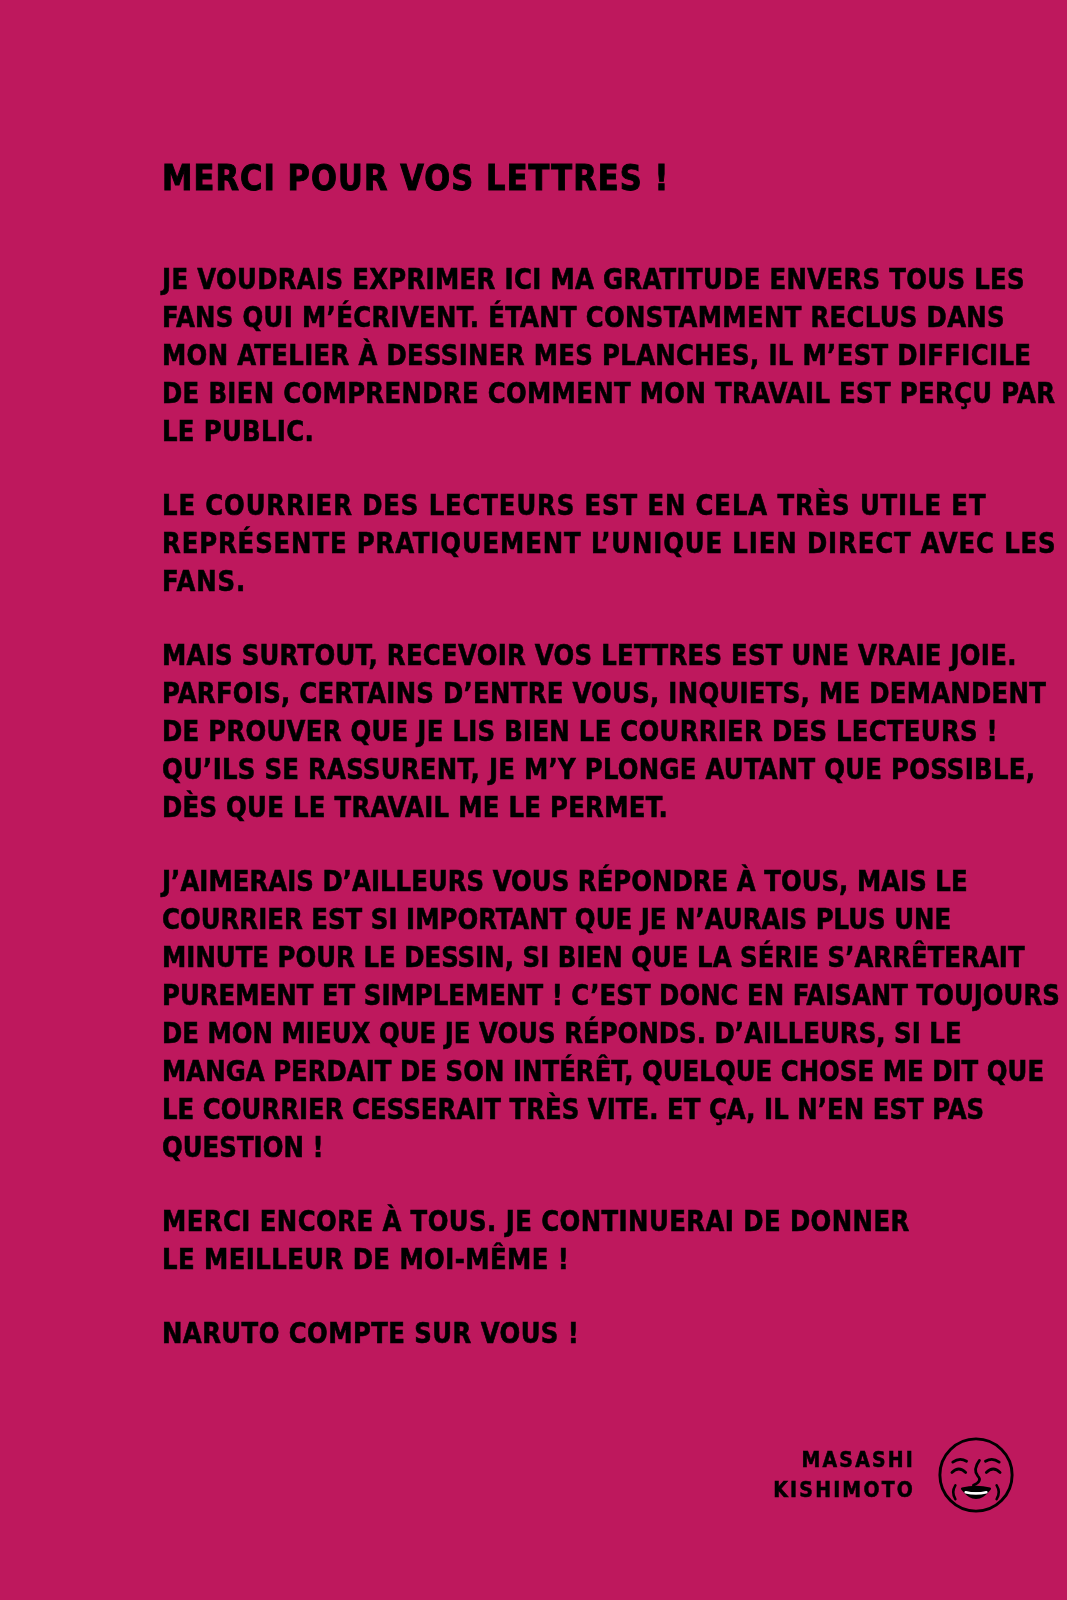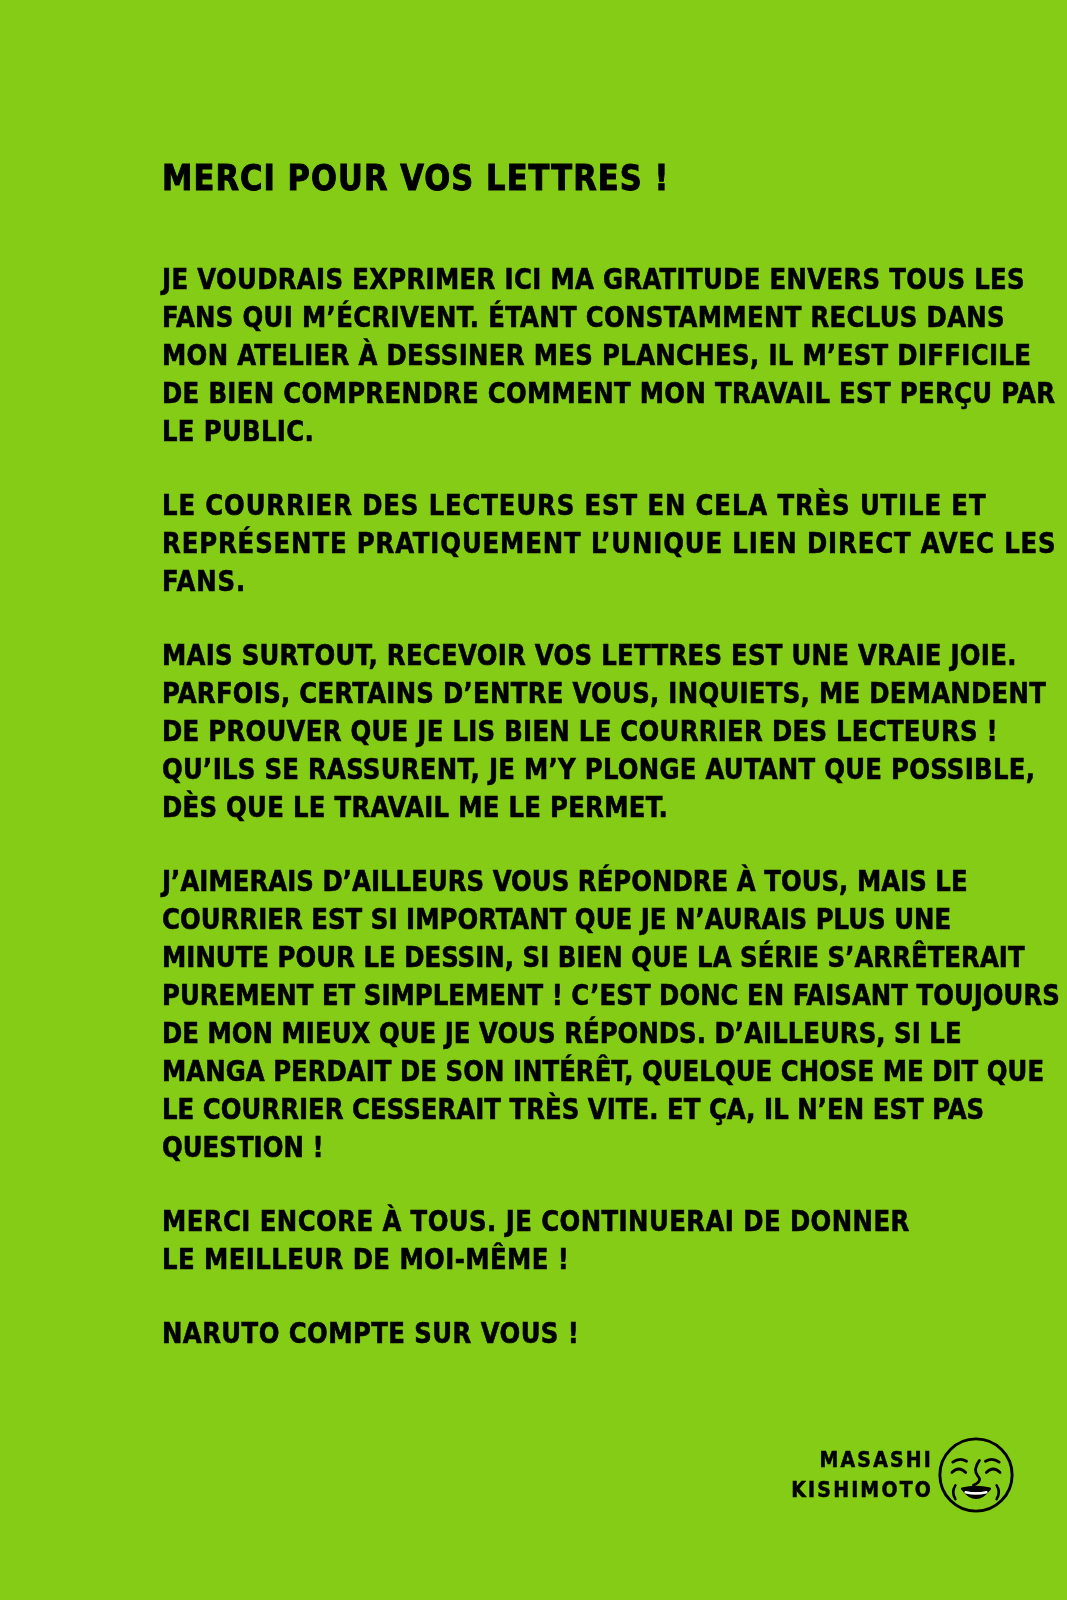--- a/index.html
+++ b/index.html
@@ -14,21 +14,21 @@
     overflow: hidden;
     font-family: "DejaVu Sans Condensed", "Liberation Sans Narrow", "Liberation Sans", sans-serif;
     color: #000000;
   }
 
   .page {
     position: absolute;
     left: 0; top: 0;
     width: 1067px;
     height: 1600px;
-    background: #84cc16;
+    background: #be185d;
   }
 
   .content {
     position: absolute;
     left: 162px;
     top: 158px;
     width: 790px;
   }
 
   
@@ -74,20 +74,21 @@
 
   .para.p2 { margin-top: 2px; }
 
   
   .signature {
     position: absolute;
     right: 48px;
     bottom: 82px;
     display: flex;
     align-items: center;
+    gap: 18px;
   }
   .sig-name {
     font-size: 21px;
     font-weight: 700;
     line-height: 30px;
     letter-spacing: 2.2px;
     text-transform: uppercase;
     text-align: right;
     -webkit-text-stroke: 0.5px #000;
     white-space: nowrap;

